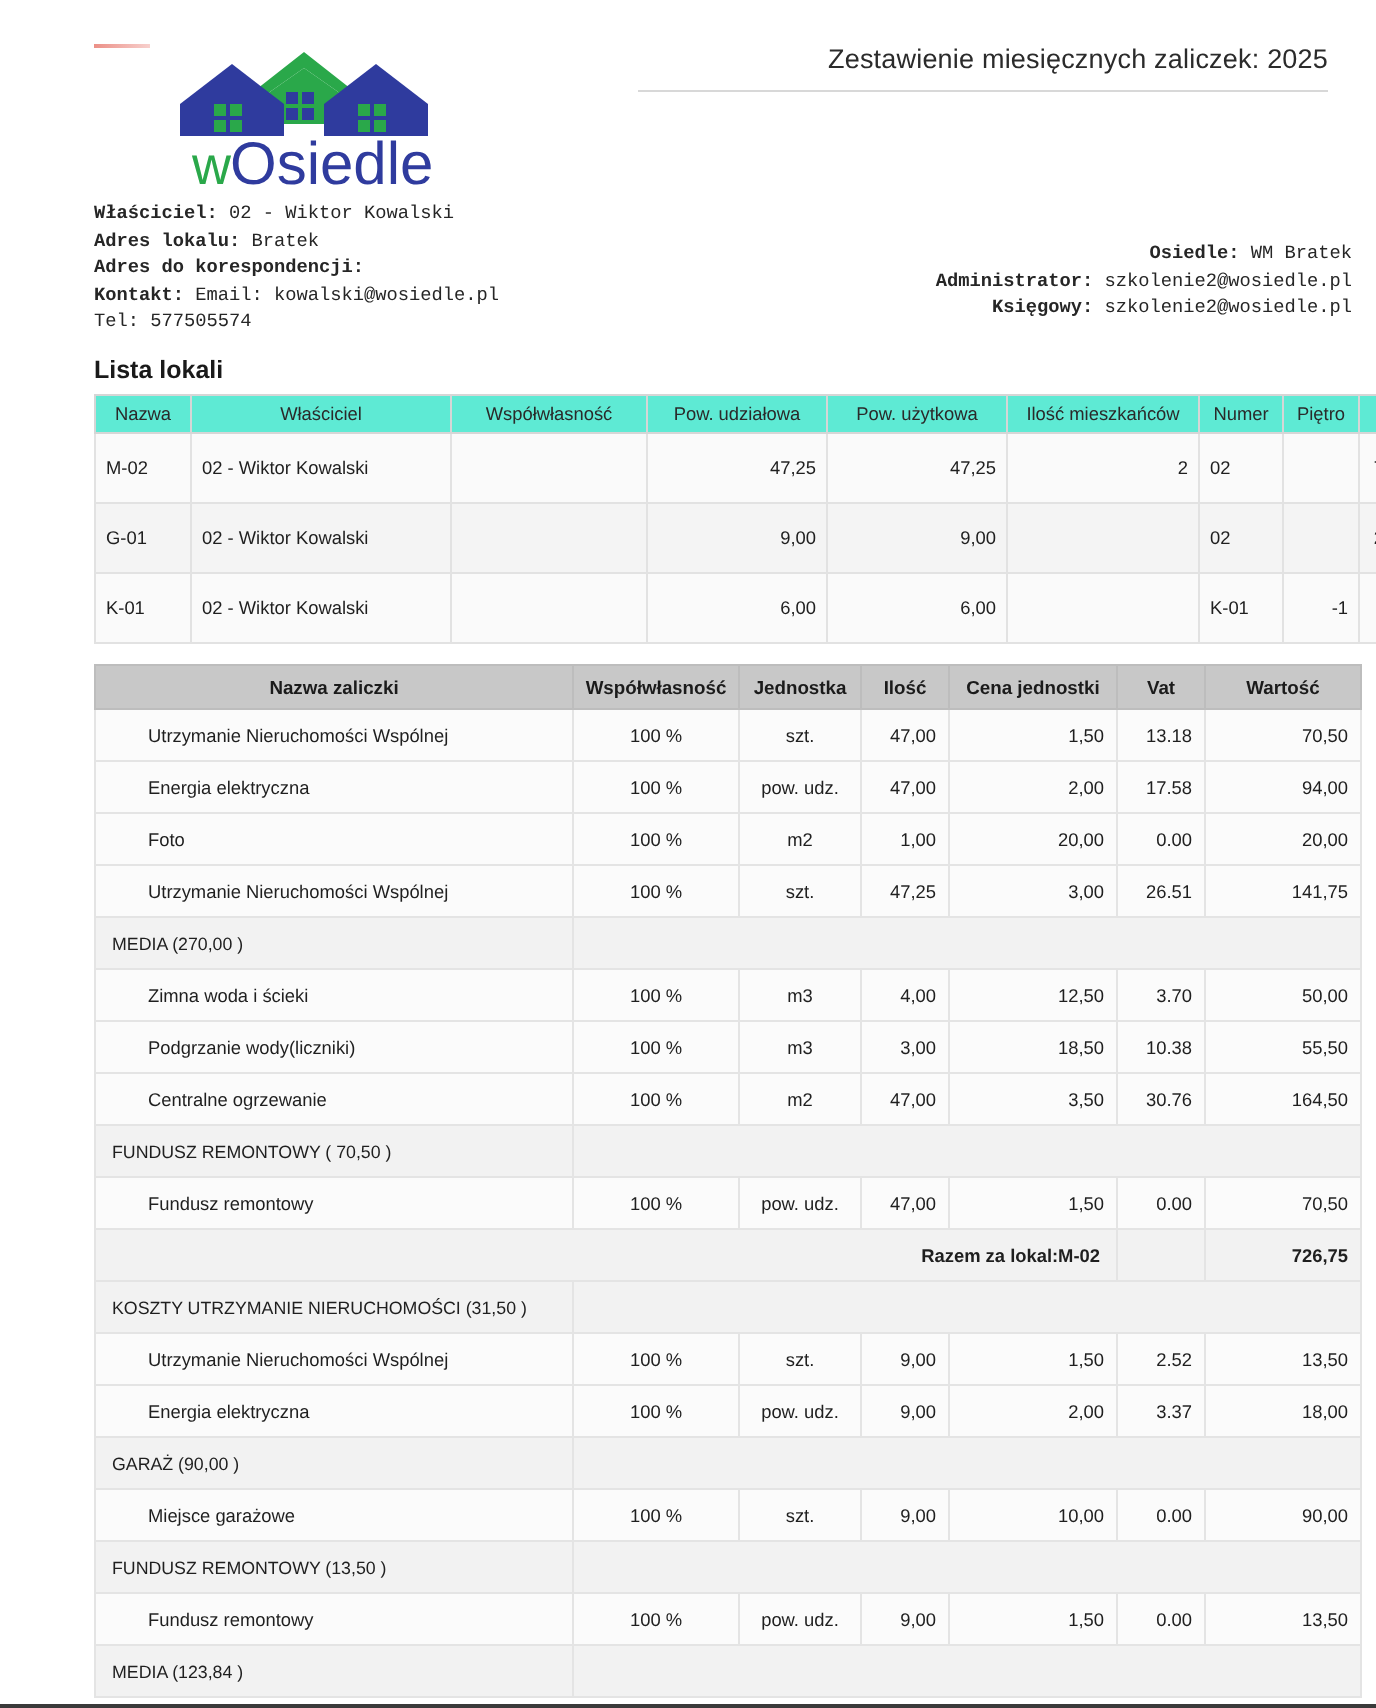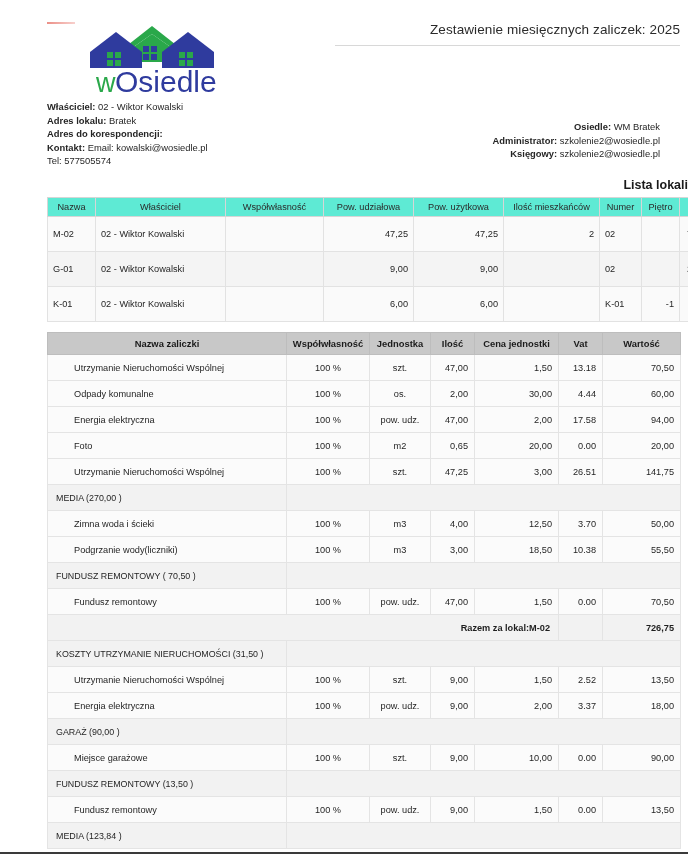--- a/index.html
+++ b/index.html
@@ -41,43 +41,44 @@
     position: absolute;
     left: 82px;
     top: 14px;
     width: 140px;
     height: 82px;
   }
   .logo-svg { display:block; }
 
   .doc-title-block {
     position: absolute;
-    right: 8px;
+    right: 24px;
     top: 22px;
     width: 345px;
     text-align: right;
   }
   .doc-title {
     font-size: 13.5px;
     color: #2b2b2b;
     letter-spacing: .1px;
     white-space: nowrap;
   }
   .title-rule {
     margin-top: 8px;
     border-top: 1px solid #d8d8d8;
     width: 100%;
   }
 
   
   .meta {
     position: relative;
-    margin: 4px 16px 0 0;
+    margin: 4px 0 0 0;
     padding: 0 12px 0 47px;
     min-height: 70px;
+    font-family: Liberation Mono, monospace;
   }
   .meta-left {
     float: left;
     font-size: 9.4px;
     line-height: 13.6px;
     color: #262626;
   }
   .meta-right {
     float: right;
     text-align: right;
@@ -88,21 +89,20 @@
   }
   .meta b { font-weight: bold; }
   .clear { clear: both; }
 
   
   .section-title {
     margin: 8px 0 5px 47px;
     font-size: 12.5px;
     font-weight: bold;
     color: #1a1a1a;
-    text-align: right;
   }
 
   
   table {
     border-collapse: collapse;
     font-size: 9.2px;
     color: #1f1f1f;
   }
   .lokale-table {
     margin-left: 47px;
@@ -351,42 +351,33 @@
         <tr>
           <td class="item">Utrzymanie Nieruchomości Wspólnej</td>
           <td class="c">100 %</td>
           <td class="c">szt.</td>
           <td class="r">47,00</td>
           <td class="r">1,50</td>
           <td class="r">13.18</td>
           <td class="r">70,50</td>
         </tr>
         <tr>
-          <td class="item">Odpady komunalne</td>
-          <td class="c">100 %</td>
-          <td class="c">os.</td>
-          <td class="r">2,00</td>
-          <td class="r">30,00</td>
-          <td class="r">4.44</td>
-          <td class="r">60,00</td>
-        </tr>
-        <tr>
           <td class="item">Energia elektryczna</td>
           <td class="c">100 %</td>
           <td class="c">pow. udz.</td>
           <td class="r">47,00</td>
           <td class="r">2,00</td>
           <td class="r">17.58</td>
           <td class="r">94,00</td>
         </tr>
         <tr>
           <td class="item">Foto</td>
           <td class="c">100 %</td>
           <td class="c">m2</td>
-          <td class="r">0,65</td>
+          <td class="r">1,00</td>
           <td class="r">20,00</td>
           <td class="r">0.00</td>
           <td class="r">20,00</td>
         </tr>
         <tr>
           <td class="item">Utrzymanie Nieruchomości Wspólnej</td>
           <td class="c">100 %</td>
           <td class="c">szt.</td>
           <td class="r">47,25</td>
           <td class="r">3,00</td>
@@ -409,20 +400,29 @@
         <tr>
           <td class="item">Podgrzanie wody(liczniki)</td>
           <td class="c">100 %</td>
           <td class="c">m3</td>
           <td class="r">3,00</td>
           <td class="r">18,50</td>
           <td class="r">10.38</td>
           <td class="r">55,50</td>
         </tr>
         <tr>
+          <td class="item">Centralne ogrzewanie</td>
+          <td class="c">100 %</td>
+          <td class="c">m2</td>
+          <td class="r">47,00</td>
+          <td class="r">3,50</td>
+          <td class="r">30.76</td>
+          <td class="r">164,50</td>
+        </tr>
+        <tr>
           <td class="group">FUNDUSZ REMONTOWY ( 70,50 )</td>
           <td class="group-empty" colspan="6"></td>
         </tr>
         <tr>
           <td class="item">Fundusz remontowy</td>
           <td class="c">100 %</td>
           <td class="c">pow. udz.</td>
           <td class="r">47,00</td>
           <td class="r">1,50</td>
           <td class="r">0.00</td>

